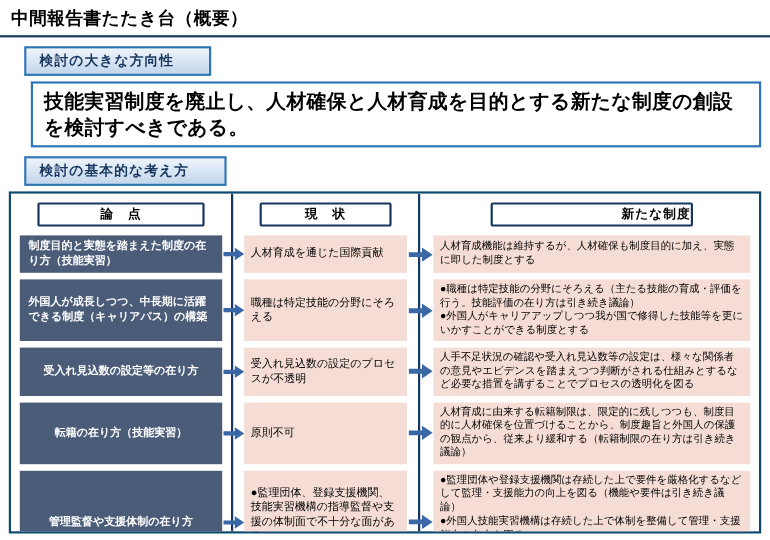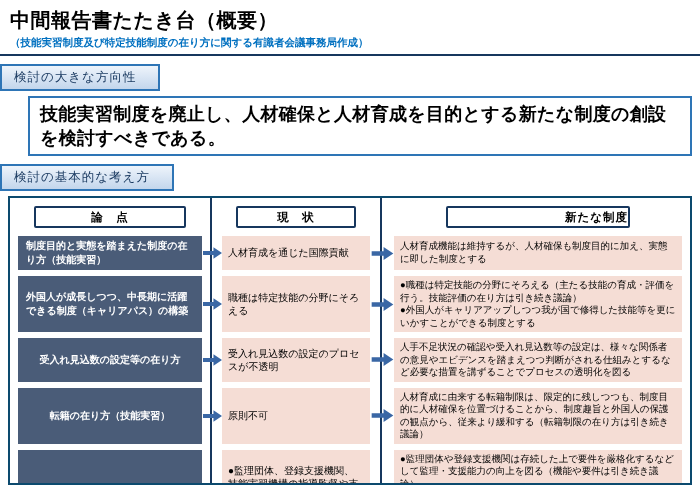--- a/index.html
+++ b/index.html
@@ -9,34 +9,34 @@
     background:#fff; color:#000;
     font-family:"Liberation Sans","DejaVu Sans",sans-serif;
   }
   .page { width:700px; height:491px; display:flex; flex-direction:column; }
 
   
   .header {
     display:flex; justify-content:space-between; align-items:flex-start;
     padding:7px 8px 4px 10px; border-bottom:2px solid #17375e;
   }
-  .title { font-size:20px; font-weight:bold; letter-spacing:.5px;font-family:Liberation Mono, monospace; }
+  .title { font-size:16px; font-weight:bold; letter-spacing:.5px;font-family:Liberation Mono, monospace; }
   .subtitle { font-size:10.5px; font-weight:bold; color:#0070c0; margin-top:2px; }
   .doc-number {
     border:2px solid #000; background:#fff; padding:3px 12px;
     font-size:12.5px; font-weight:bold; white-space:nowrap; margin-top:1px;
   }
 
   
   .section-heading {
     width:-moz-fit-content; width:fit-content;
-    margin:8px 0 0 0; padding:3px 22px 3px 12px;
+    margin:8px 0 0 22px; padding:3px 32px 3px 12px;
     border:2px solid #2e75b6;
     background:linear-gradient(180deg,#eef4fb 0%,#c3d6ec 100%);
-    color:#17375e; font-size:12.5px; font-weight:normal; letter-spacing:1px;
+    color:#17375e; font-size:12.5px; font-weight:bold; letter-spacing:1px;
   }
 
   .direction-box {
     margin:5px 8px 0 28px; border:2px solid #2e75b6; background:#fff;
     padding:4px 10px; font-size:18px; font-weight:bold; letter-spacing:.3px;
   }
 
   
   .table-box {
     position:relative; flex:1;
@@ -89,21 +89,20 @@
   .spacer { background:transparent; }
 </style>
 </head>
 <body>
 
 <div class="page">
 
   <div class="header">
     <div>
       <div class="title">中間報告書たたき台（概要）</div>
-      <div class="subtitle">（技能実習制度及び特定技能制度の在り方に関する有識者会議事務局作成）</div>
     </div>
   </div>
 
   <div class="section-heading">検討の大きな方向性</div>
   <div class="direction-box">技能実習制度を廃止し、人材確保と人材育成を目的とする新たな制度の創設を検討すべきである。</div>
 
   <div class="section-heading">検討の基本的な考え方</div>
 
   <div class="table-box">
     <div class="vline vline1"></div>

